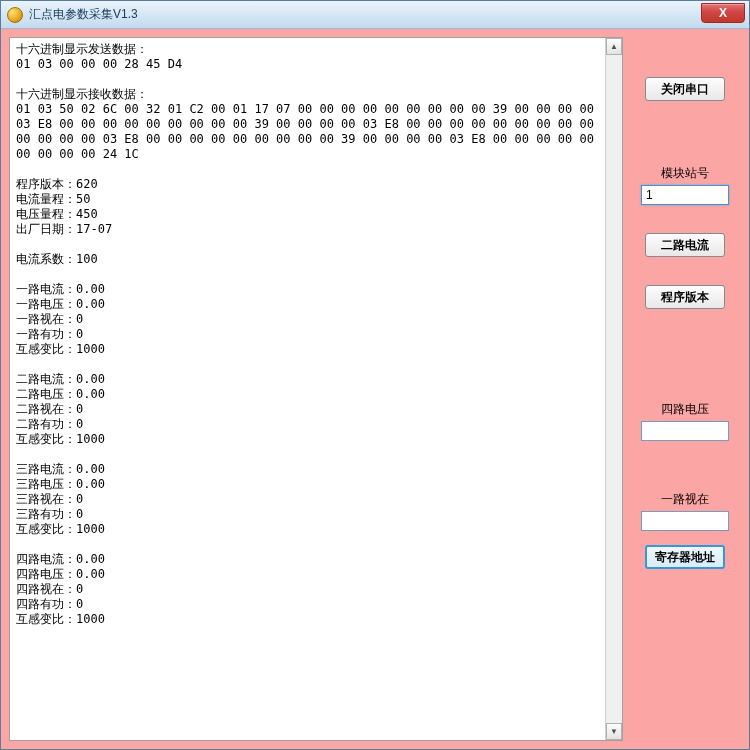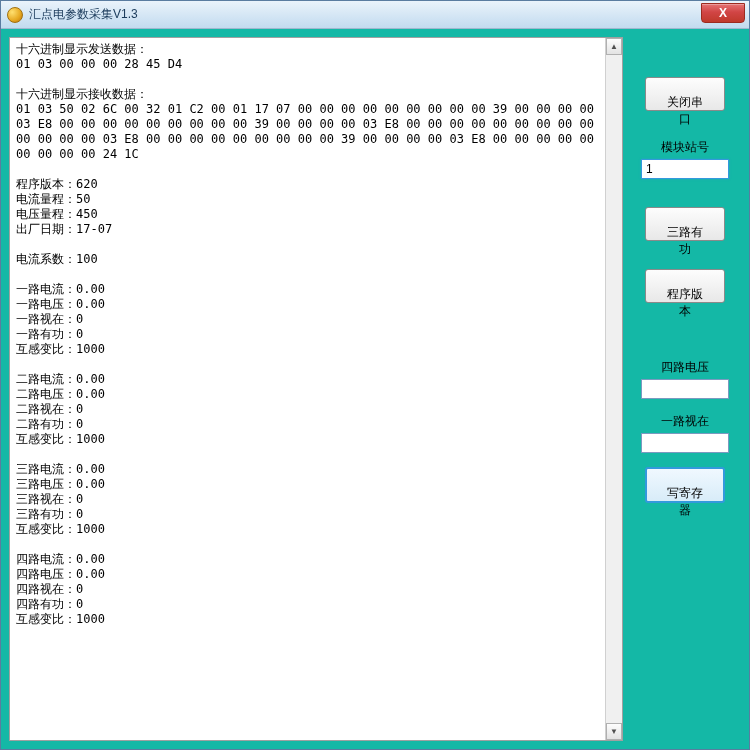--- a/index.html
+++ b/index.html
@@ -54,21 +54,21 @@
     color: #fff;
     text-align: center;
     line-height: 18px;
     font-weight: bold;
     font-size: 12px;
     cursor: pointer;
     box-shadow: inset 0 1px 0 rgba(255,255,255,0.3);
   }
   .content {
     flex: 1;
-    background: #14b8a6;
+    background: #fca5a5;
     display: flex;
     padding: 8px;
     gap: 6px;
   }
   .textarea-wrap {
     flex: 1;
     background: #fff;
     border: 1px solid #a0a0a0;
     position: relative;
     display: flex;
@@ -113,31 +113,33 @@
   .btn {
     width: 80px;
     height: 24px;
     background: linear-gradient(to bottom, #fdfdfd, #e8e8e8);
     border: 1px solid #8a8a8a;
     border-radius: 3px;
     font-size: 12px;
     font-family: inherit;
     cursor: pointer;
     margin-bottom: 0;
-    padding: 16px;
+    padding: 2px;
+    font-weight: bold;
   }
   .btn.highlight {
     border: 2px solid #3399dd;
     background: linear-gradient(to bottom, #f0f8ff, #d8ecf8);
   }
   .label {
     font-size: 12px;
     color: #000;
     text-align: left;
     margin-bottom: 3px;
+    margin-top: 36px;
   }
   .input {
     width: 88px;
     height: 20px;
     border: 1px solid #7a9ac0;
     background: #fff;
     font-size: 12px;
     padding: 1px 4px;
     font-family: inherit;
   }
@@ -202,26 +204,26 @@
         <div class="sb-track"></div>
         <div class="sb-btn">▼</div>
       </div>
     </div>
     <div class="sidebar">
       <button class="btn">关闭串口</button>
       <div class="gap-md"></div>
       <div class="label">模块站号</div>
       <input class="input focus" value="1" style="">
       <div class="gap-md"></div>
-      <button class="btn">三路有功</button>
+      <button class="btn">二路电流</button>
       <div class="gap-md"></div>
       <button class="btn">程序版本</button>
       <div class="gap-lg"></div>
       <div class="label">四路电压</div>
       <input class="input" value="" style="">
       <div class="gap-sm"></div>
       <div class="label">一路视在</div>
       <input class="input" value="" style="">
       <div class="gap-sm"></div>
-      <button class="btn highlight">写寄存器</button>
+      <button class="btn highlight">寄存器地址</button>
     </div>
   </div>
 </div>
 
 </body></html>

